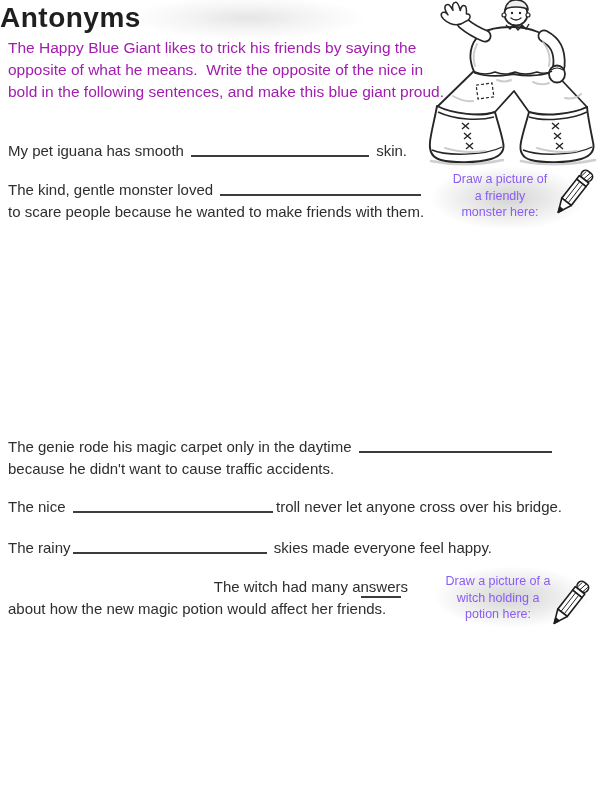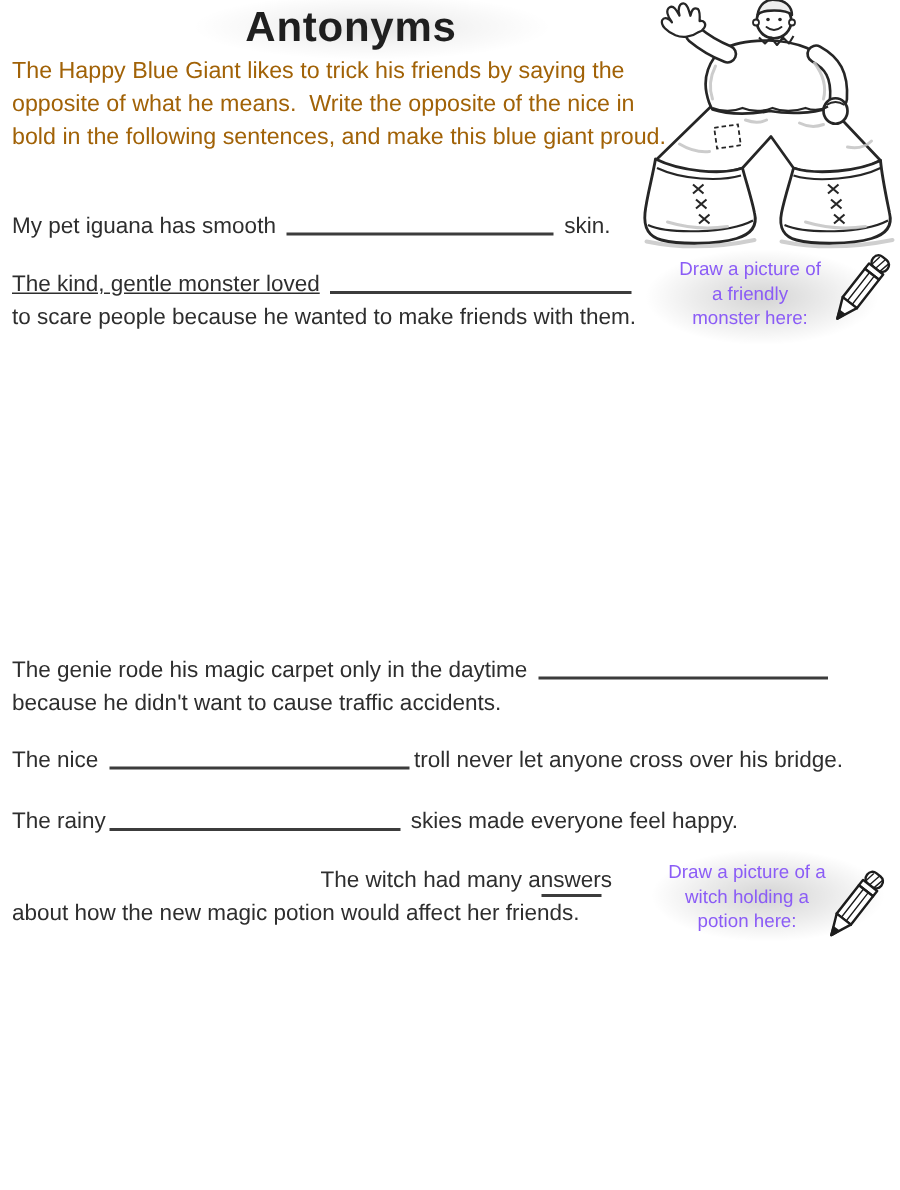--- a/index.html
+++ b/index.html
@@ -10,40 +10,40 @@
   
   .shade{position:absolute;border-radius:50%;pointer-events:none;z-index:1;}
   .shade.title-shade{left:128px;top:-4px;width:240px;height:44px;
     background:radial-gradient(closest-side,rgba(0,0,0,.10),rgba(0,0,0,.04) 55%,rgba(0,0,0,0) 100%);}
   .shade.p1-shade{left:430px;top:166px;width:156px;height:64px;
     background:radial-gradient(closest-side,rgba(0,0,0,.17),rgba(0,0,0,.08) 55%,rgba(0,0,0,0) 100%);}
   .shade.p2-shade{left:434px;top:566px;width:156px;height:62px;
     background:radial-gradient(closest-side,rgba(0,0,0,.17),rgba(0,0,0,.08) 55%,rgba(0,0,0,0) 100%);}
 
   h1.title{
-    position:absolute;left:0;top:2px;width:468px;margin:0;text-align:center;
+    position:absolute;left:0;top:2px;width:468px;margin:0;text-align:left;
     font-size:28px;font-weight:bold;color:#1f1f1f;letter-spacing:.5px;z-index:3;
   }
   .instructions{position:absolute;left:8px;top:37px;z-index:3;}
-  .instr-line{font-size:15.5px;line-height:22px;white-space:pre;color:#a16207;}
+  .instr-line{font-size:15.5px;line-height:22px;white-space:pre;color:#a21caf;}
 
   .row{
     position:absolute;display:flex;align-items:flex-end;z-index:3;
     font-size:15px;color:#2e2e2e;
   }
   .row .txt{white-space:pre;line-height:19px;}
   .row .blank{
     flex:1 1 auto;height:0;border-bottom:2px solid #3c3c3c;
     margin:0 7px 3px 7px;min-width:40px;
   }
   .row .blank.tight-left{margin-left:2px;}
   .cont{position:absolute;font-size:15px;line-height:19px;white-space:pre;z-index:3;color:#2e2e2e;}
 
   .row.s1{left:8px;top:141px;width:399px;}
-  .row.s2{left:8px;top:180px;width:420px;text-decoration:underline;}
+  .row.s2{left:8px;top:180px;width:420px;}
   .cont.c2{left:8px;top:202px;}
   .row.s3{left:8px;top:437px;width:551px;align-items:flex-end;}
   .cont.c3{left:8px;top:459px;}
   .row.s4{left:8px;top:497px;width:554px;}
   .row.s5{left:8px;top:538px;width:484px;}
   .row.s6{left:8px;top:577px;width:400px;flex-direction:column;}
   .cont.c6{left:8px;top:599px;}
 
   .giant{position:absolute;left:425px;top:0;z-index:2;}
 

